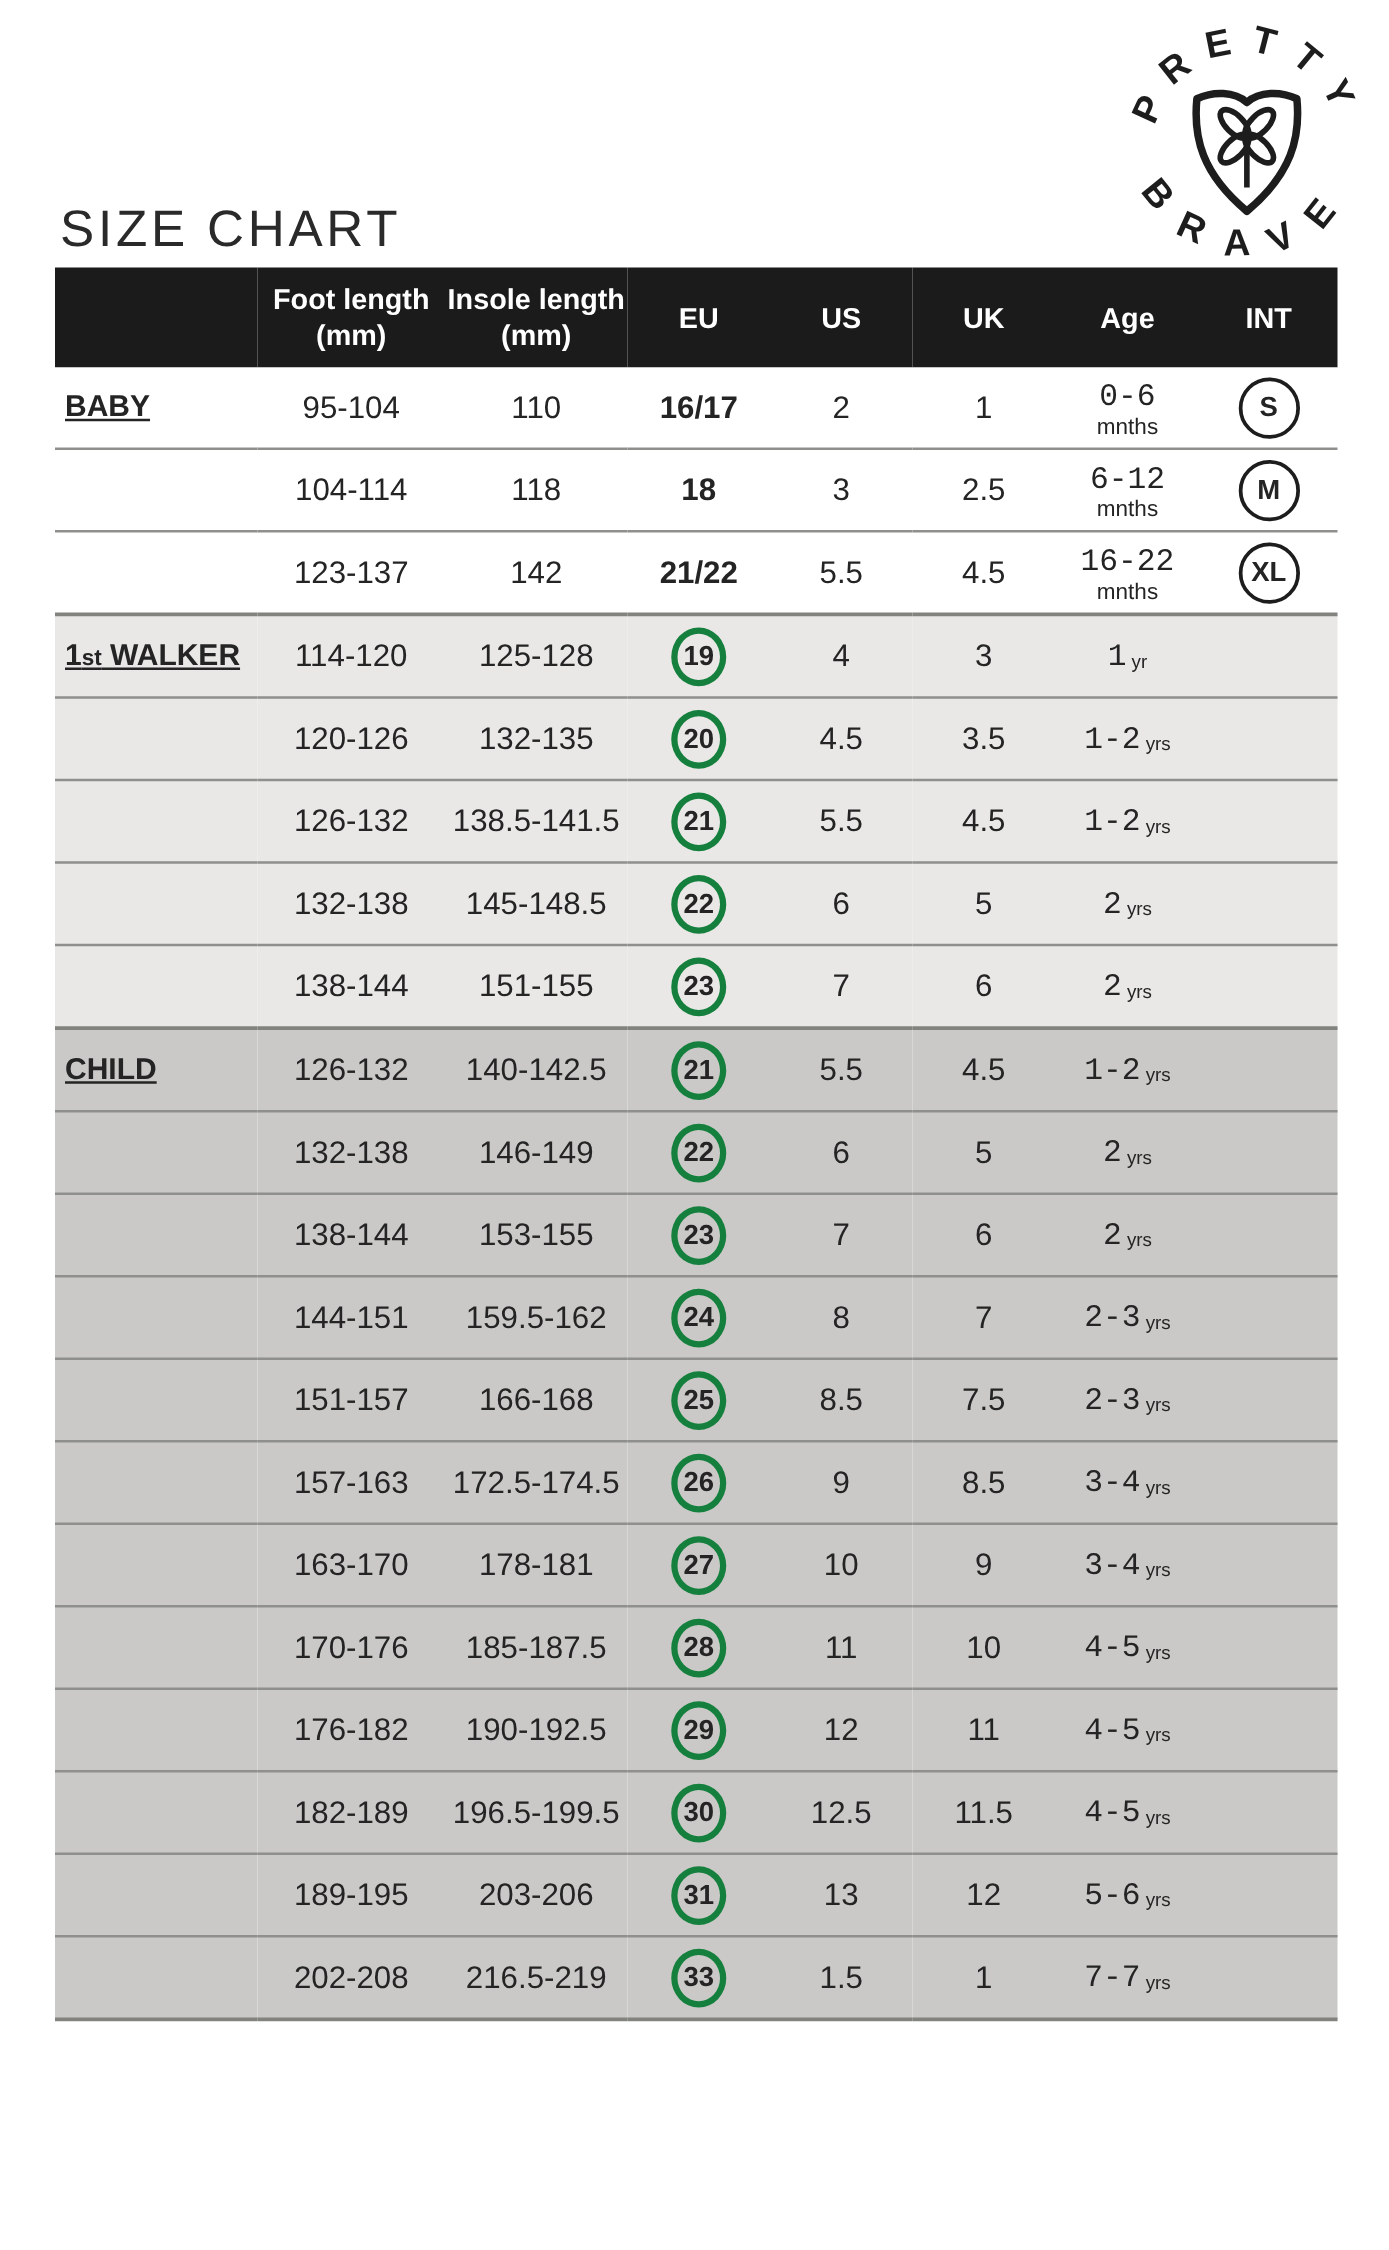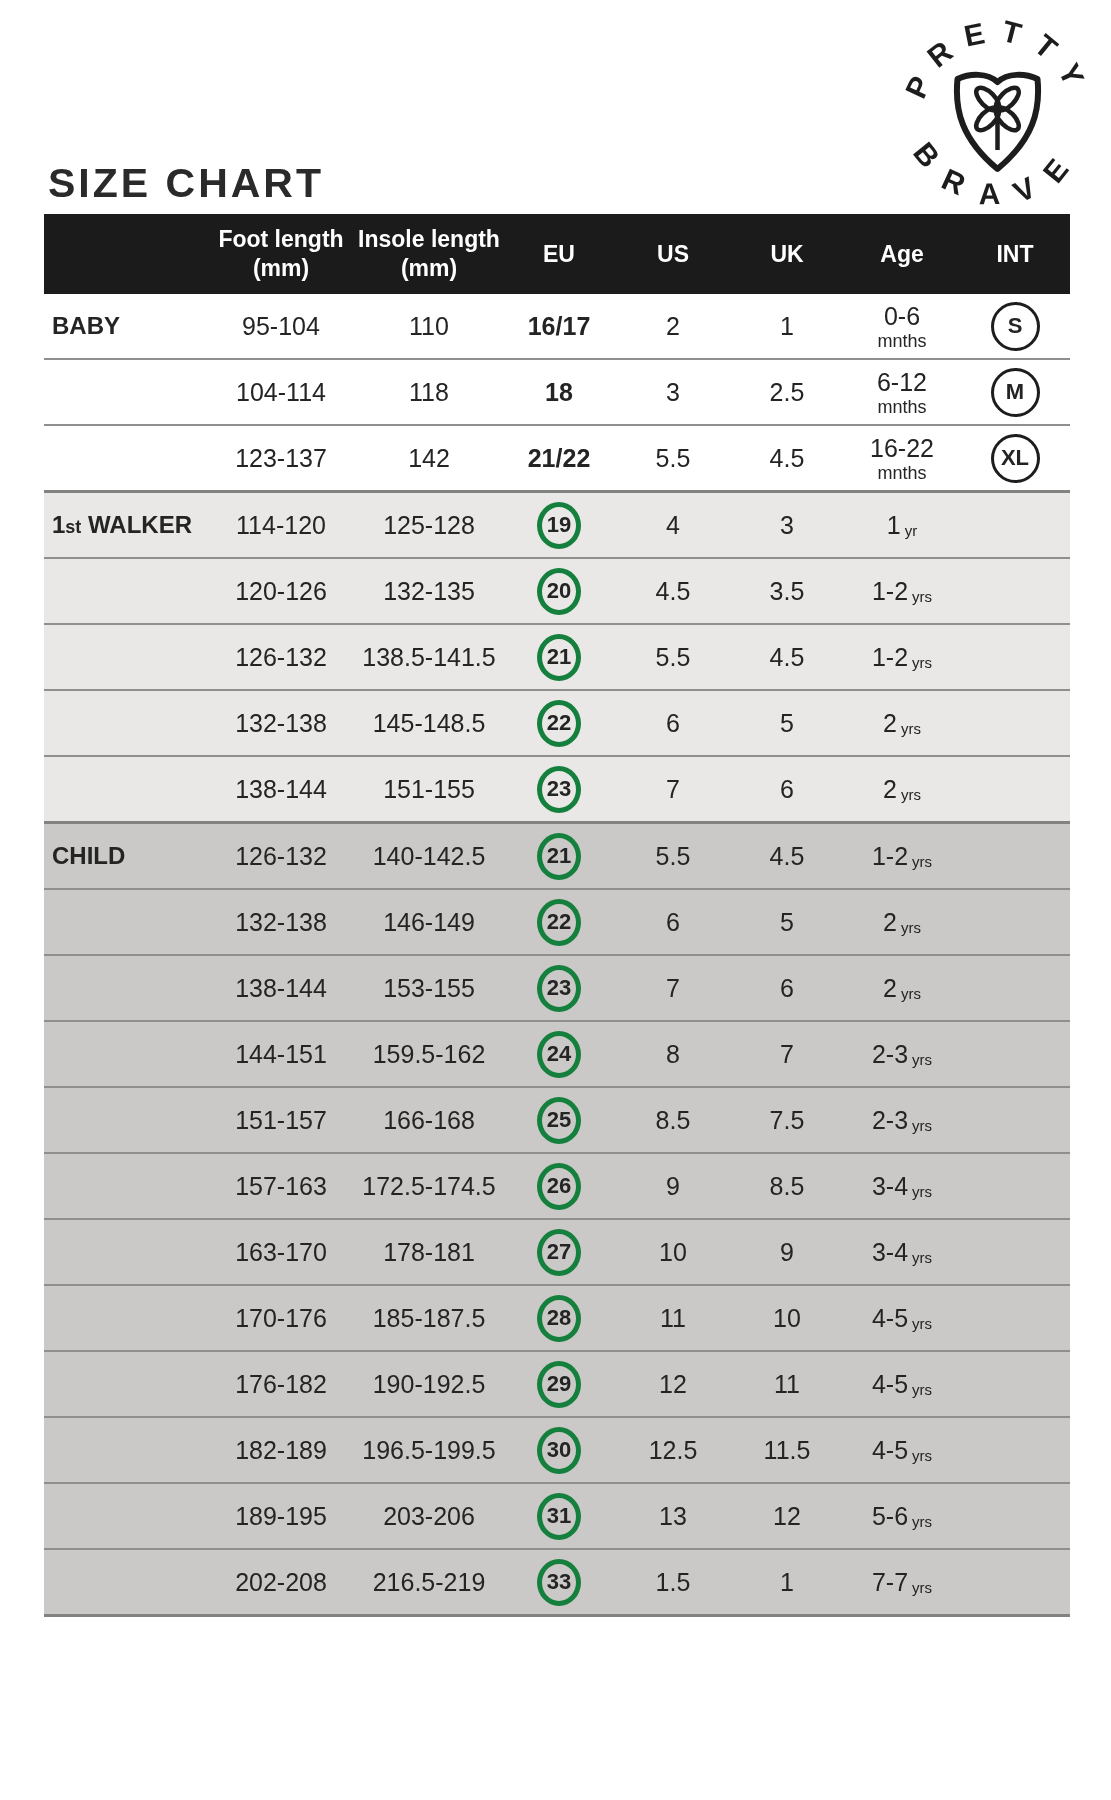--- a/index.html
+++ b/index.html
@@ -3,21 +3,21 @@
 <meta charset="utf-8">
 <style>
   html,body{margin:0;padding:0;}
   body{
     width:1111px;height:1800px;background:#ffffff;position:relative;
     font-family:"Liberation Sans", sans-serif;color:var(--text,#242424);
     overflow:hidden;
   }
   .page-title{
     position:absolute;left:48px;top:160px;
-    font-size:41px;letter-spacing:3px;font-weight:700;color:#2a2a2a;
+    font-size:41px;letter-spacing:3px;font-weight:400;color:#2a2a2a;
     white-space:nowrap;
   }
   .logo{position:absolute;left:888px;top:8px;width:220px;height:210px;}
   table.size-table{
     position:absolute;left:44px;top:214px;width:1026px;
     border-collapse:collapse;table-layout:fixed;
     border-bottom:3px solid var(--section-divider,#868684);
   }
   thead th{
     background:var(--header-bg,#1b1b1b);color:var(--header-text,#fff);
@@ -28,35 +28,35 @@
   tbody td{
     height:64px;text-align:center;vertical-align:middle;
     font-size:25px;padding:0;
   }
   tbody tr{border-top:2px solid var(--row-divider,#8f8f8d);}
   tbody tr.first-row{border-top:none;}
   tbody tr.section-start{border-top:3px solid var(--section-divider,#868684);}
   tr.sec-baby{background:var(--baby-bg,#ffffff);}
   tr.sec-walker{background:var(--walker-bg,#e9e8e6);}
   tr.sec-child{background:var(--child-bg,#cac9c7);}
-  td.c-label{text-align:left;padding-left:8px;font-weight:bold;font-size:24px;white-space:nowrap;}
+  td.c-label{text-align:left;padding-left:8px;font-weight:bold;font-size:24px;white-space:nowrap;text-decoration:underline;}
   td.c-label .small-ord{font-size:18px;}
   td.c-insole{font-weight:normal;}
   td.c-eu{font-weight:bold;}
   .eu-circle{
     display:inline-flex;align-items:center;justify-content:center;
     width:44px;height:47px;border:5px solid #15803d;border-radius:50%;
     font-size:22px;font-weight:bold;background:transparent;box-sizing:border-box;
   }
   .int-circle{
     display:inline-flex;align-items:center;justify-content:center;
     width:49px;height:49px;border:3px solid #1d1d1d;border-radius:50%;
     font-size:22px;font-weight:bold;box-sizing:border-box;letter-spacing:0;
   }
-  .age-main{font-size:25px;line-height:1.05;}
+  .age-main{font-size:25px;line-height:1.05;font-family:Liberation Mono, monospace;}
   .age-sub{font-size:18px;line-height:1;display:block;margin-top:1px;}
   .age-unit{font-size:15px;margin-left:4px;position:relative;top:2px;}
 </style>
 </head>
 <body>
 
 <div class="page-title">SIZE CHART</div>
 
 <svg class="logo" viewBox="0 0 215 210" aria-hidden="true">
   <defs>

